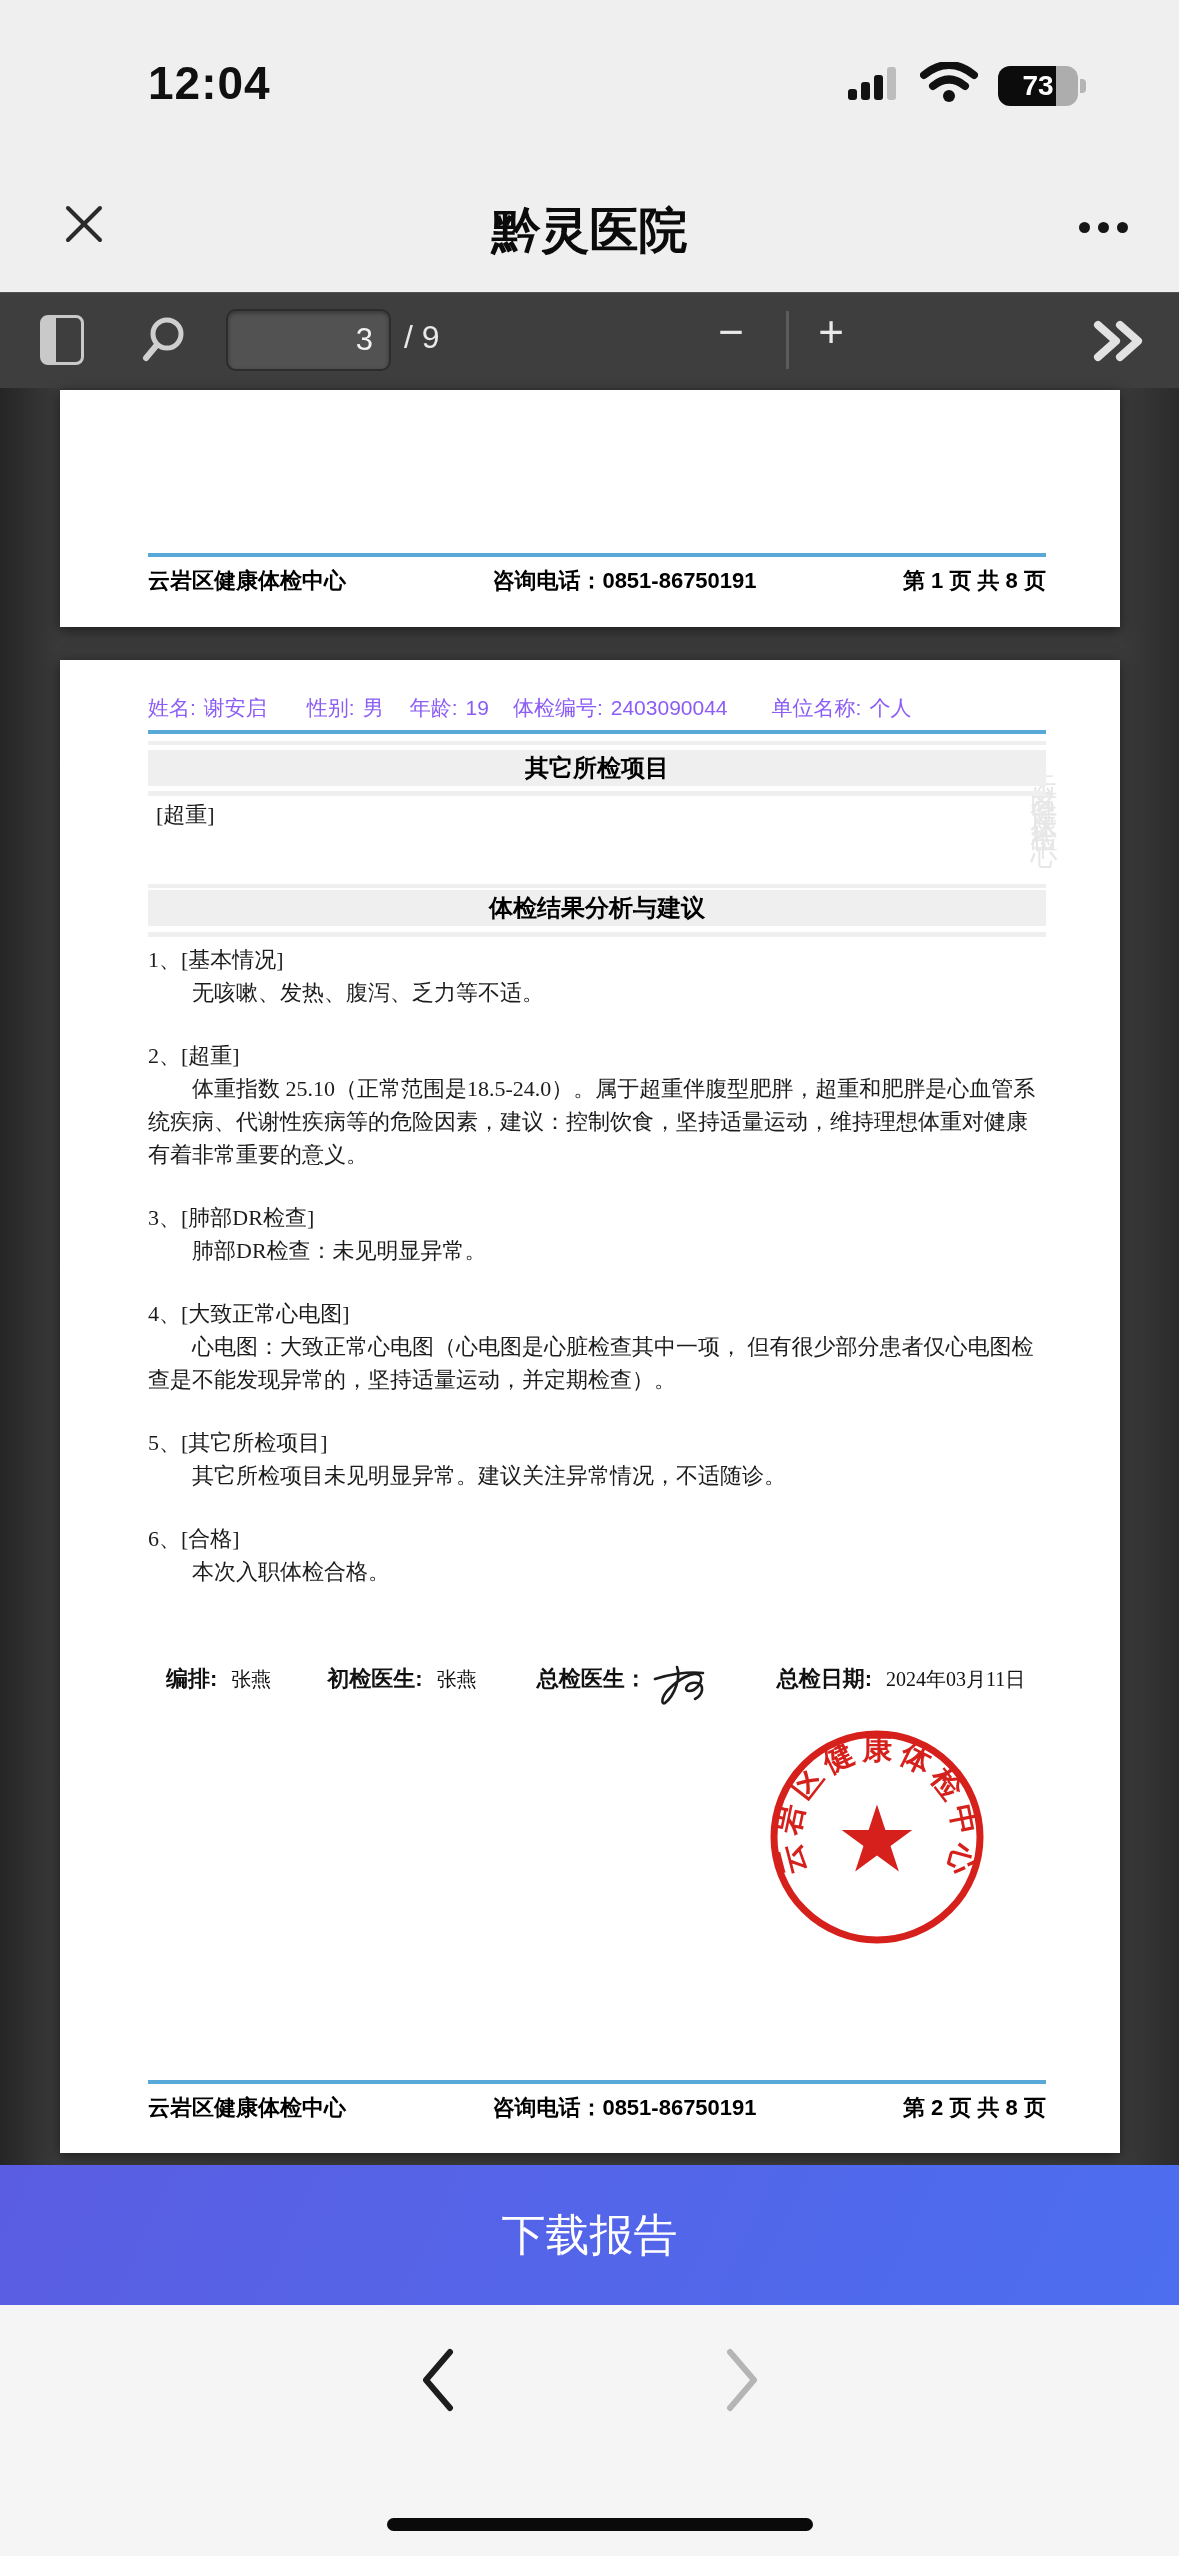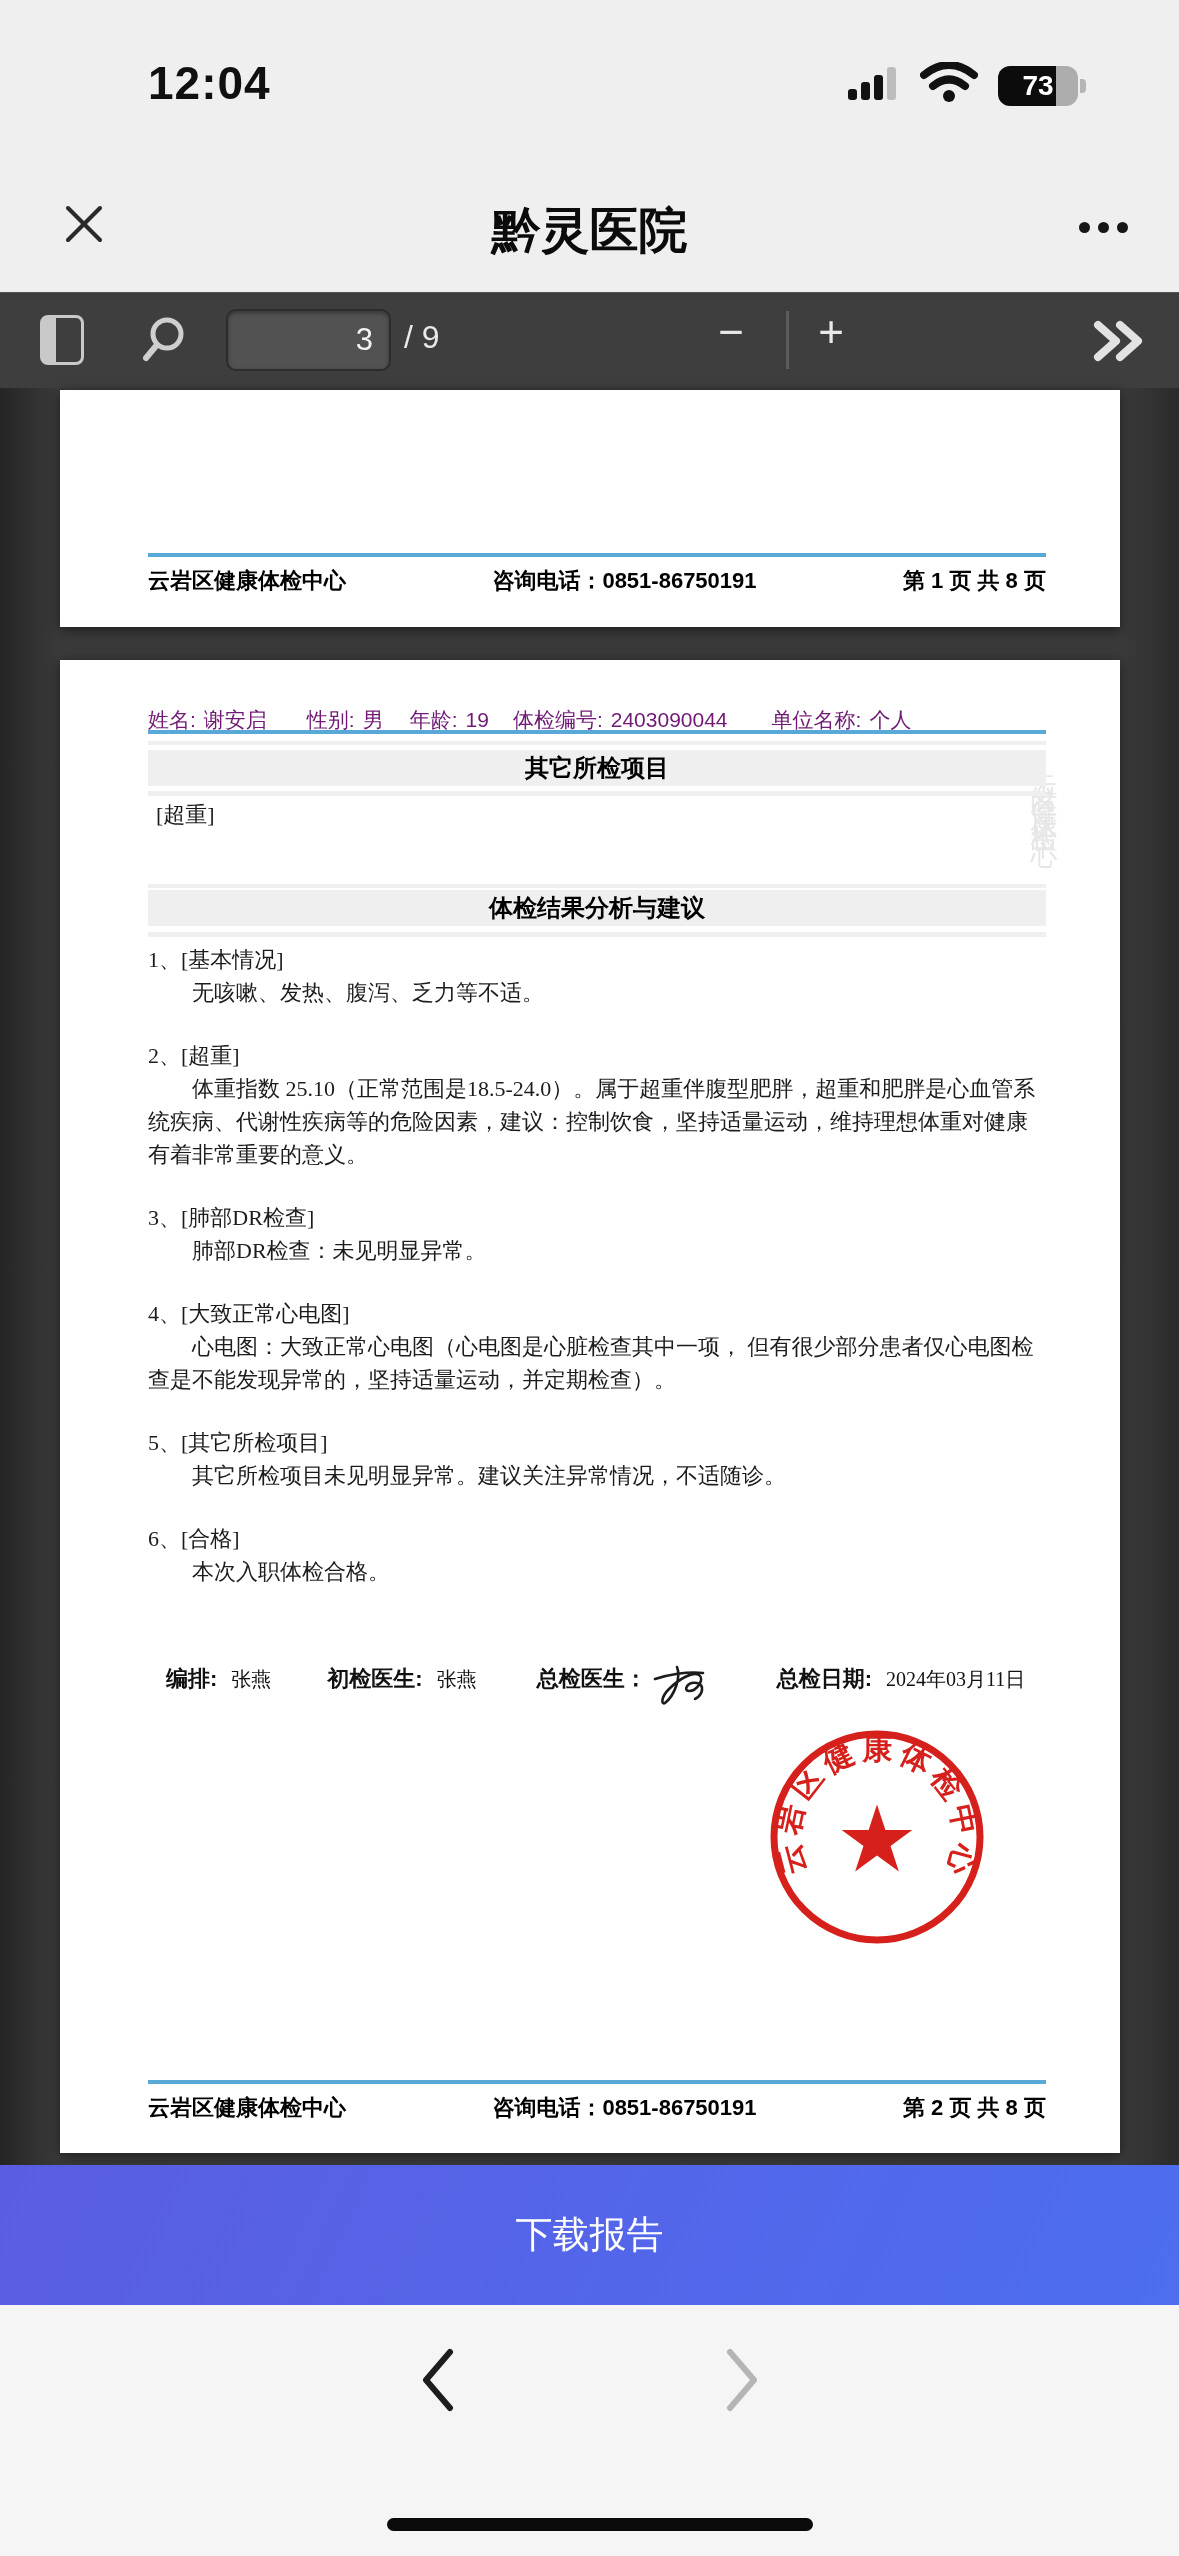--- a/index.html
+++ b/index.html
@@ -44,21 +44,21 @@
   
   .viewport{position:absolute;left:0;top:388px;width:1179px;height:1777px;
     background:linear-gradient(90deg,#252525 0px,#3a3a3a 58px,#3a3a3a 1122px,#2b2b2b 1179px);padding-left:12px;}
   .sheet{position:absolute;left:60px;width:1060px;background:#ffffff;box-shadow:0 3px 12px rgba(0,0,0,.5);}
   .sheet1{top:2px;height:237px;}
   .sheet2{top:272px;height:1493px;}
   .doc-footer{position:absolute;left:88px;width:898px;}
   .blue-rule{height:4px;background:#58a8d8;}
   .doc-footer .row{display:flex;justify-content:space-between;margin-top:9px;font-size:22px;font-weight:700;color:#000;}
   
-  .patient{position:absolute;left:88px;top:34px;width:930px;font-size:21px;color:#701a75;display:flex;margin-top:12px;}
+  .patient{position:absolute;left:88px;top:34px;width:930px;font-size:21px;color:#8b5cf6;display:flex;}
   .patient b{font-weight:400;}
   .p-gap1{margin-left:40px;}.p-gap2{margin-left:26px;}.p-gap3{margin-left:24px;}.p-gap4{margin-left:44px;}
   .pair span{margin-left:8px;}
   .top-rule{position:absolute;left:88px;top:70px;width:898px;}
   .gray-strip{position:absolute;left:88px;width:898px;background:#efefef;}
   .banner{position:absolute;left:88px;width:898px;height:36px;background:#efefef;
     text-align:center;font-size:24px;font-weight:700;color:#000;line-height:36px;}
   .overweight{position:absolute;left:96px;top:140px;font-size:22px;color:#1a1a1a;font-family:"Liberation Serif",serif;text-align:right;}
   .sections{position:absolute;left:88px;top:283px;width:900px;font-family:"Liberation Serif",serif;
     font-size:22px;color:#1c1c1c;line-height:33px;}
@@ -67,21 +67,21 @@
   .signoff{position:absolute;left:106px;top:995px;width:880px;display:flex;align-items:center;font-size:22px;color:#111;}
   .signoff .lbl{font-weight:700;}
   .signoff .nm{font-family:"Liberation Serif",serif;font-size:20px;margin-left:14px;}.ml56{margin-left:56px;}.ml40{margin-left:60px;}
   .sigimg{margin-left:6px;position:relative;top:6px;}
   .stamp{position:absolute;left:705px;top:1065px;width:224px;height:224px;}
   .watermark{position:absolute;right:58px;top:95px;writing-mode:vertical-rl;
     font-family:"Liberation Serif",serif;font-size:27px;letter-spacing:8px;color:#e7e7e7;}
   
   .download-btn{position:absolute;left:0;top:2165px;width:1179px;height:140px;border:0;
     background:linear-gradient(115deg,#5a5de2 0%,#5366ea 55%,#4c6eef 100%);
-    color:#ffffff;font-size:37px;font-family:"Liberation Sans",sans-serif;cursor:pointer;}
+    color:#ffffff;font-size:44px;font-family:"Liberation Sans",sans-serif;cursor:pointer;}
   .pager-prev{position:absolute;left:418px;top:2348px;cursor:pointer;}
   .pager-next{position:absolute;left:722px;top:2348px;cursor:pointer;}
   .home-bar{position:absolute;left:387px;top:2518px;width:426px;height:13px;border-radius:7px;background:#0a0a0a;}
 </style>
 </head>
 <body>
 
 <div class="top-chrome">
   <div class="time">12:04</div>
 

